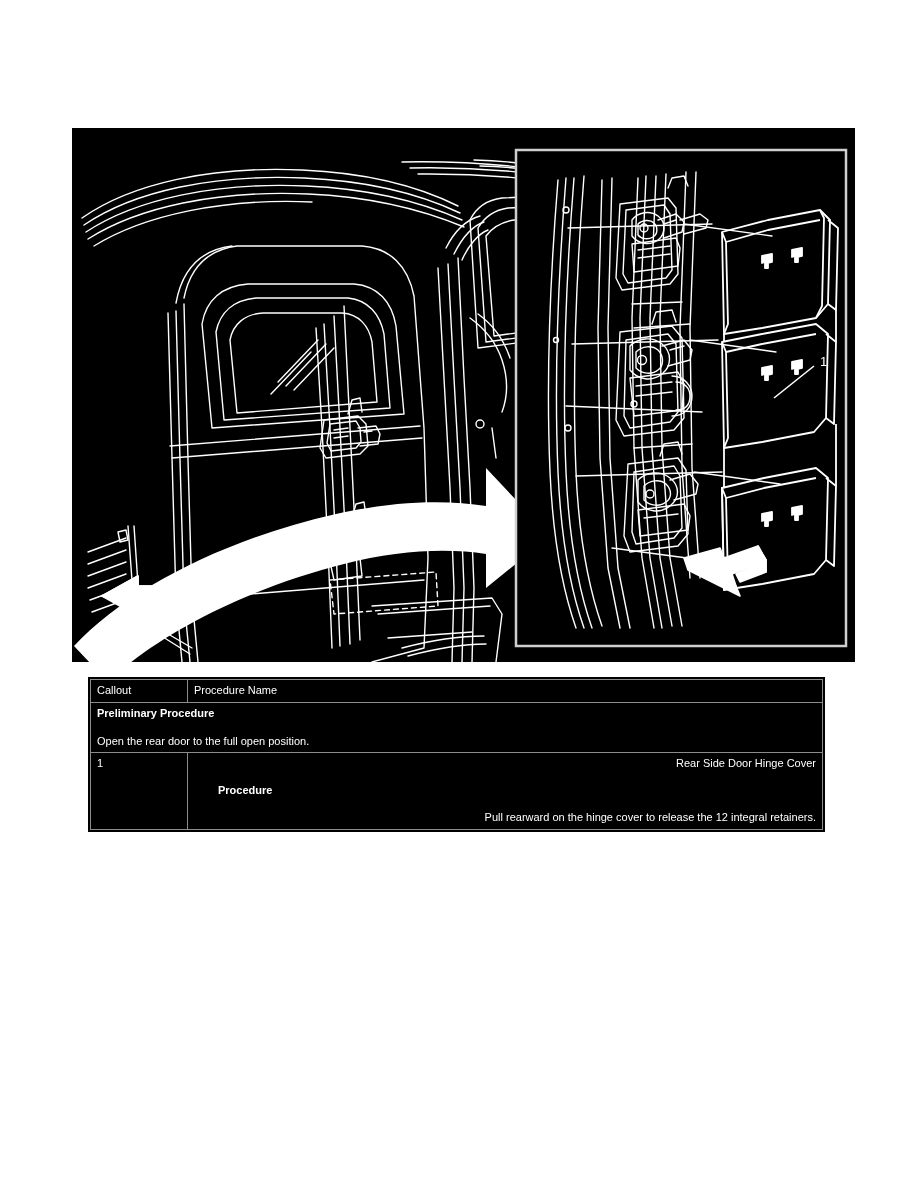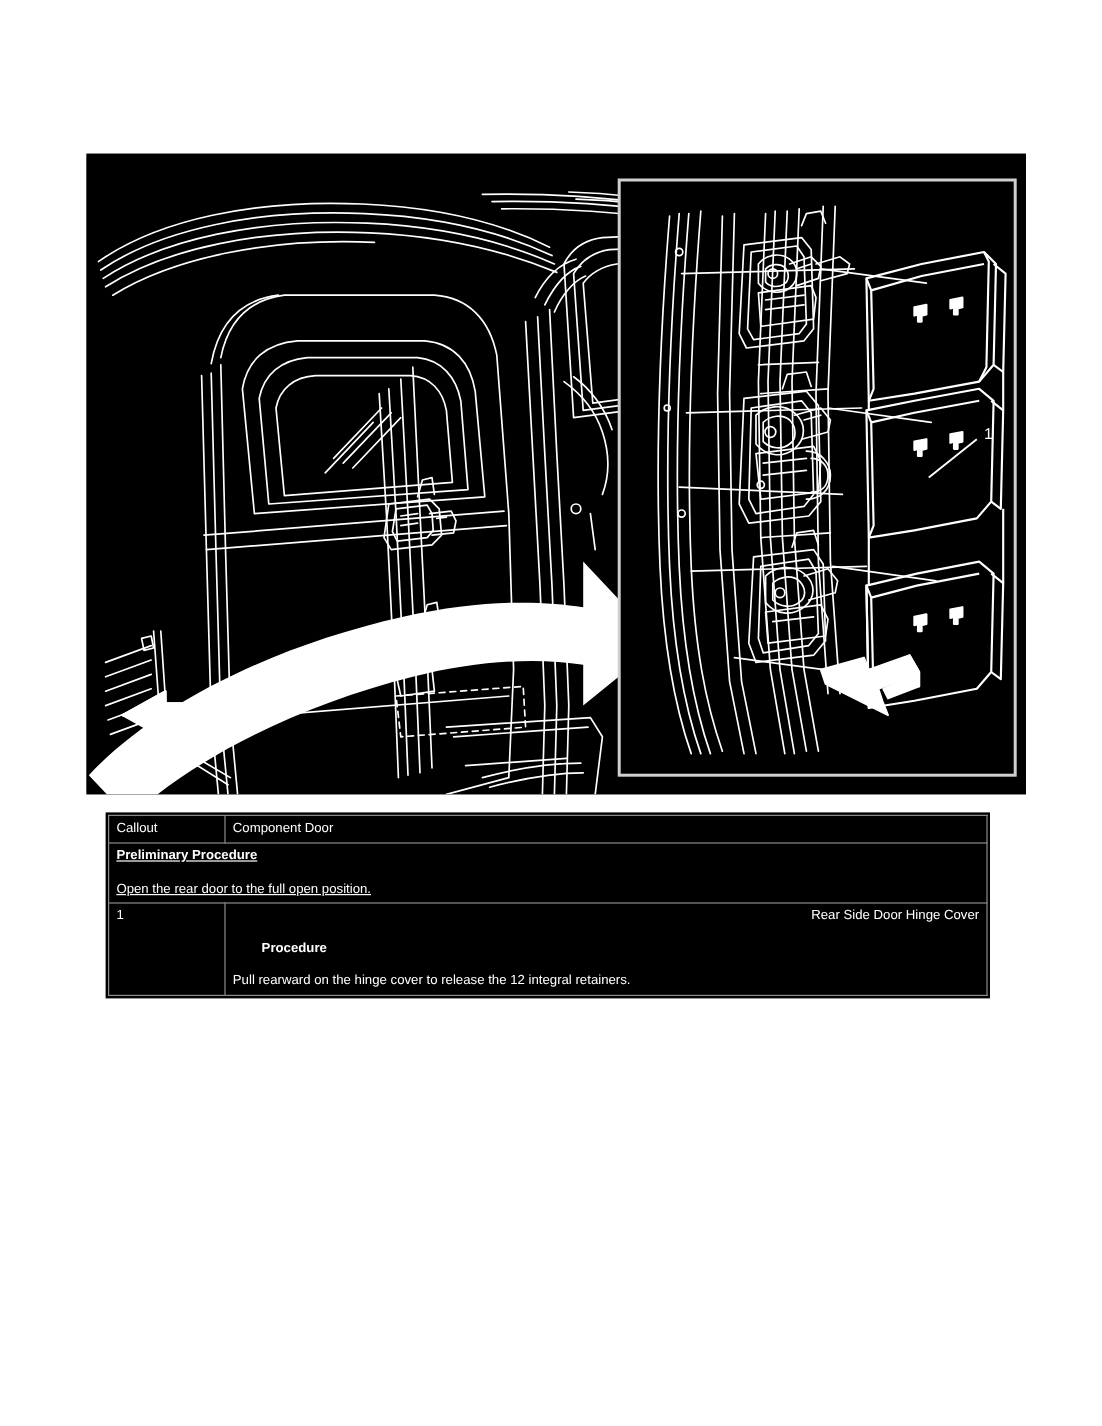--- a/index.html
+++ b/index.html
@@ -63,21 +63,20 @@
     width: 84px;
     text-align: center;
   }
   th.col-callout, th.col-component {
     font-weight: bold;
     text-align: center;
     padding: 4px 6px 5px 6px;
   }
   td.cell-span {
     font-weight: normal;
-    text-decoration: underline;
   }
   .prelim-title {
     font-weight: bold;
     display: block;
     margin-bottom: 14px;
   }
   .prelim-text {
     display: block;
   }
   td.cell-callout-number {
@@ -91,20 +90,21 @@
     text-align: right;
   }
   .proc-title {
     font-weight: bold;
     display: block;
     margin-bottom: 13px;
     padding-left: 24px;
   }
   .proc-text {
     display: block;
+    text-align: right;
   }
   .label-number-text {
     font-size: 13px;
   }
 </style>
 </head>
 <body>
 
 <div id="illustration-panel">
   <svg id="illustration-svg" viewBox="0 0 783 534" xmlns="http://www.w3.org/2000/svg">
@@ -344,21 +344,21 @@
       </g>
     </g>
   </svg>
 </div>
 
 <div id="callout-table-wrap">
   <table class="callout-table">
     <thead>
       <tr>
         <th class="col-callout">Callout</th>
-        <th class="col-component">Component Door</th>
+        <th class="col-component">Procedure Name</th>
       </tr>
     </thead>
     <tbody>
       <tr>
         <td class="cell-span" colspan="2">
           <span class="prelim-title">Preliminary Procedure</span>
           <span class="prelim-text">Open the rear door to the full open position.</span>
         </td>
       </tr>
       <tr>

